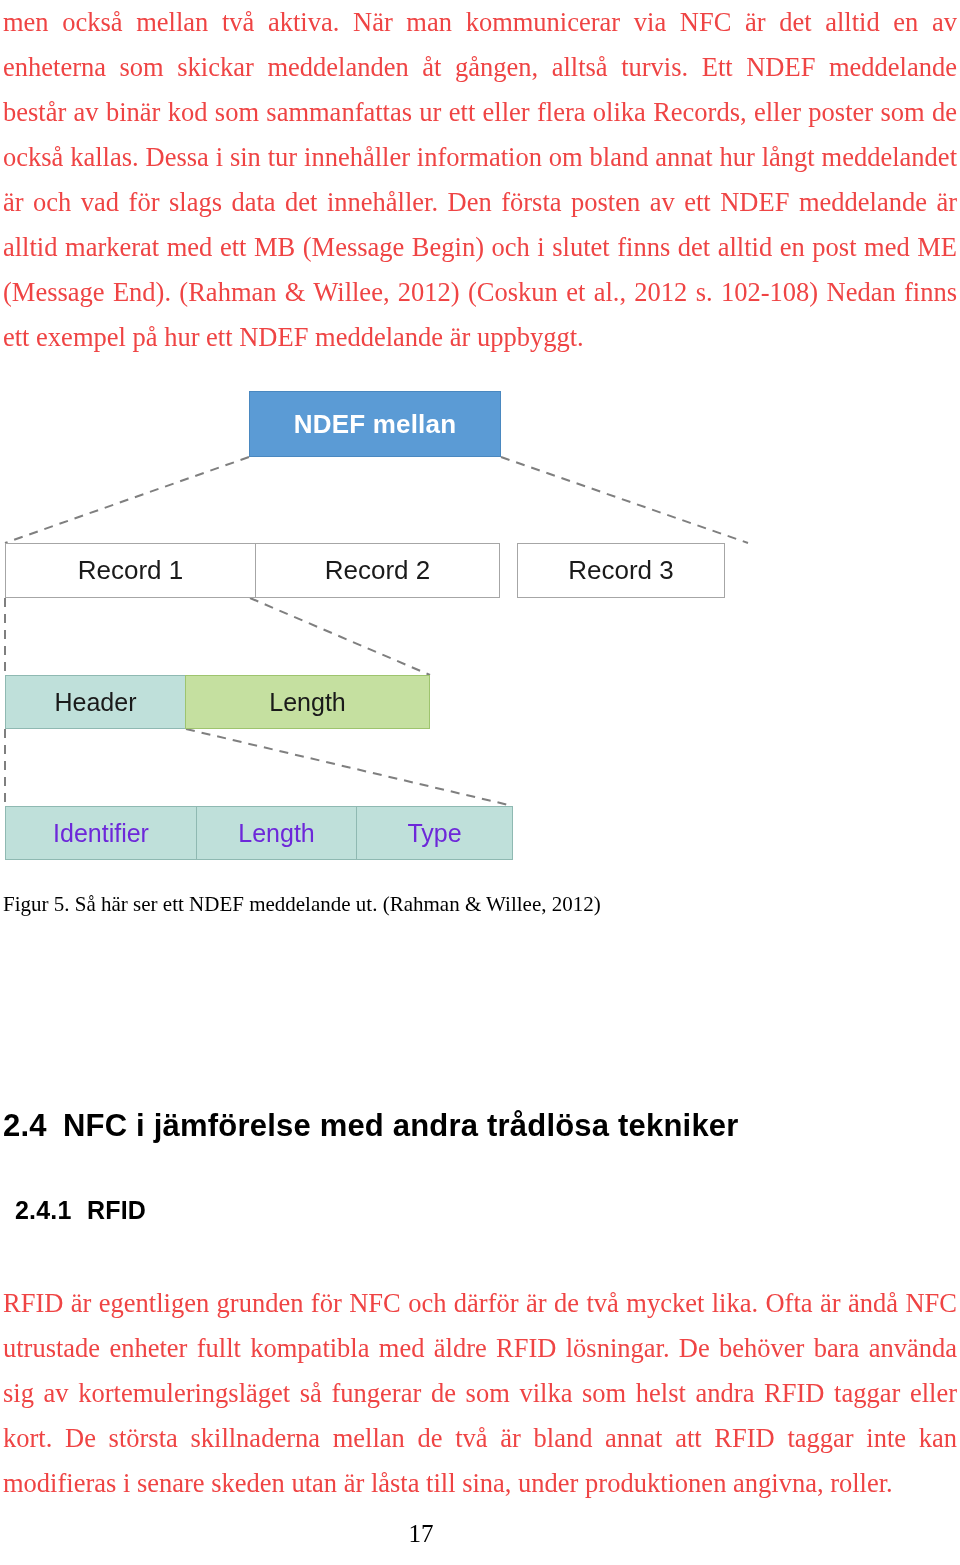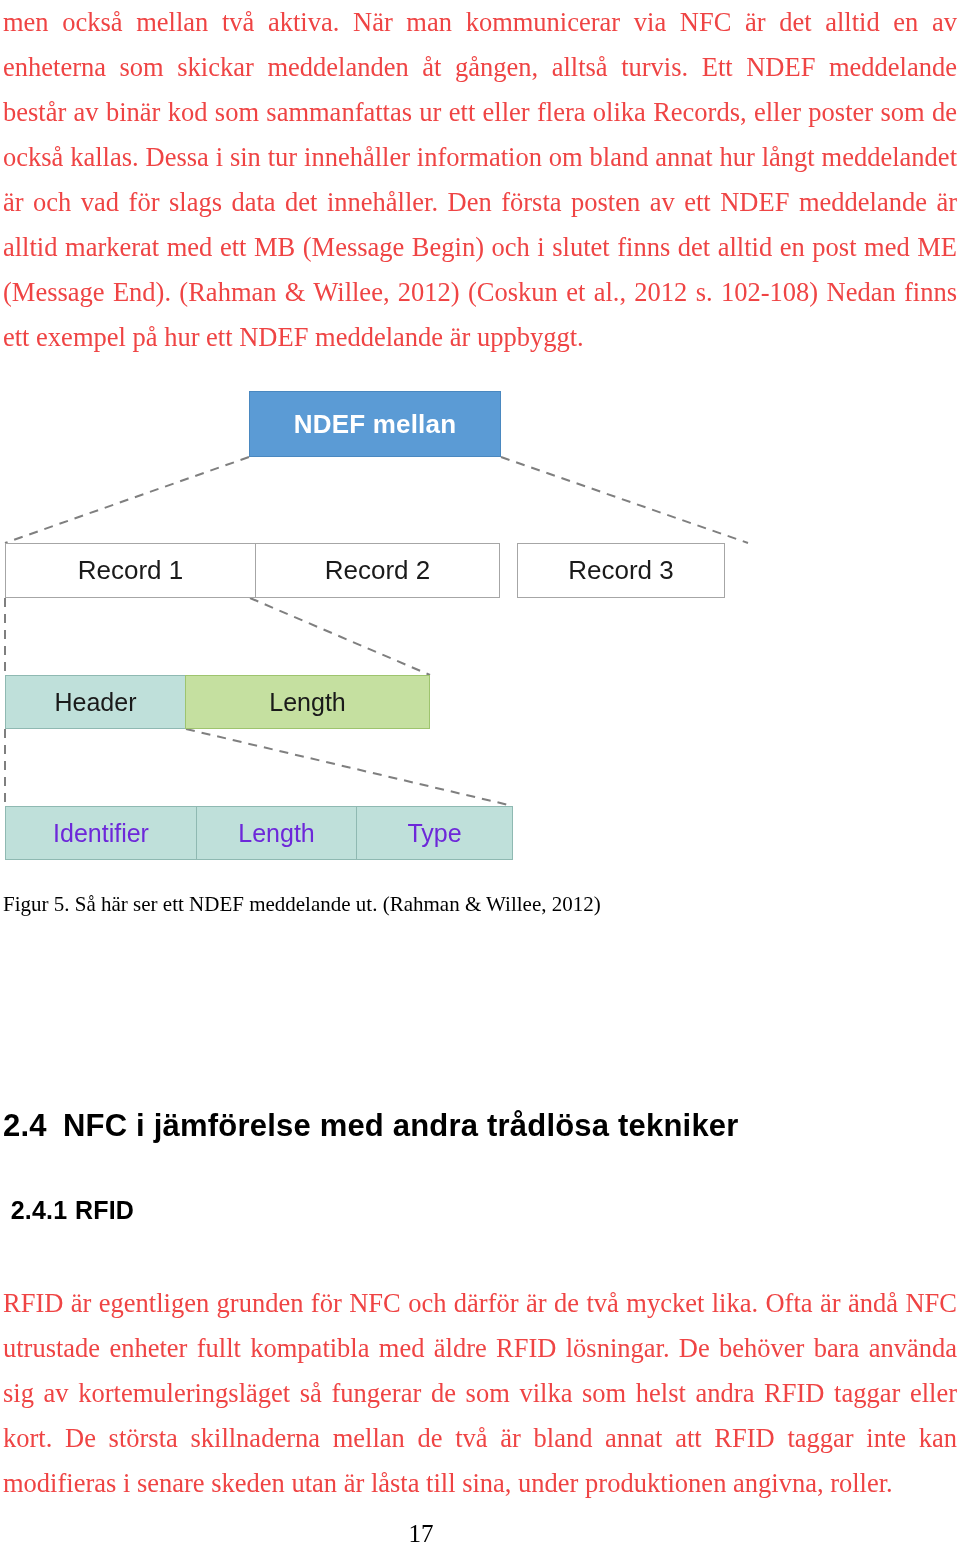--- a/index.html
+++ b/index.html
@@ -165,28 +165,27 @@
     top: 1108px;
     font-family: "Liberation Sans", "DejaVu Sans", sans-serif;
     font-weight: bold;
     font-size: 31px;
     color: #000;
     letter-spacing: 0.2px;
   }
   .h2 .num { display: inline-block; min-width: 60px; }
   .h3 {
     position: absolute;
-    left: 3px;
+    left: 15px;
     top: 1196px;
     font-family: "Liberation Sans", "DejaVu Sans", sans-serif;
     font-weight: bold;
     font-size: 25px;
     color: #000;
     letter-spacing: 0.2px;
-    text-align: center;
   }
   .h3 .num { display: inline-block; min-width: 72px; }
 
   
   .page-number {
     position: absolute;
     left: 0;
     top: 1520px;
     width: 842px;
     text-align: center;

